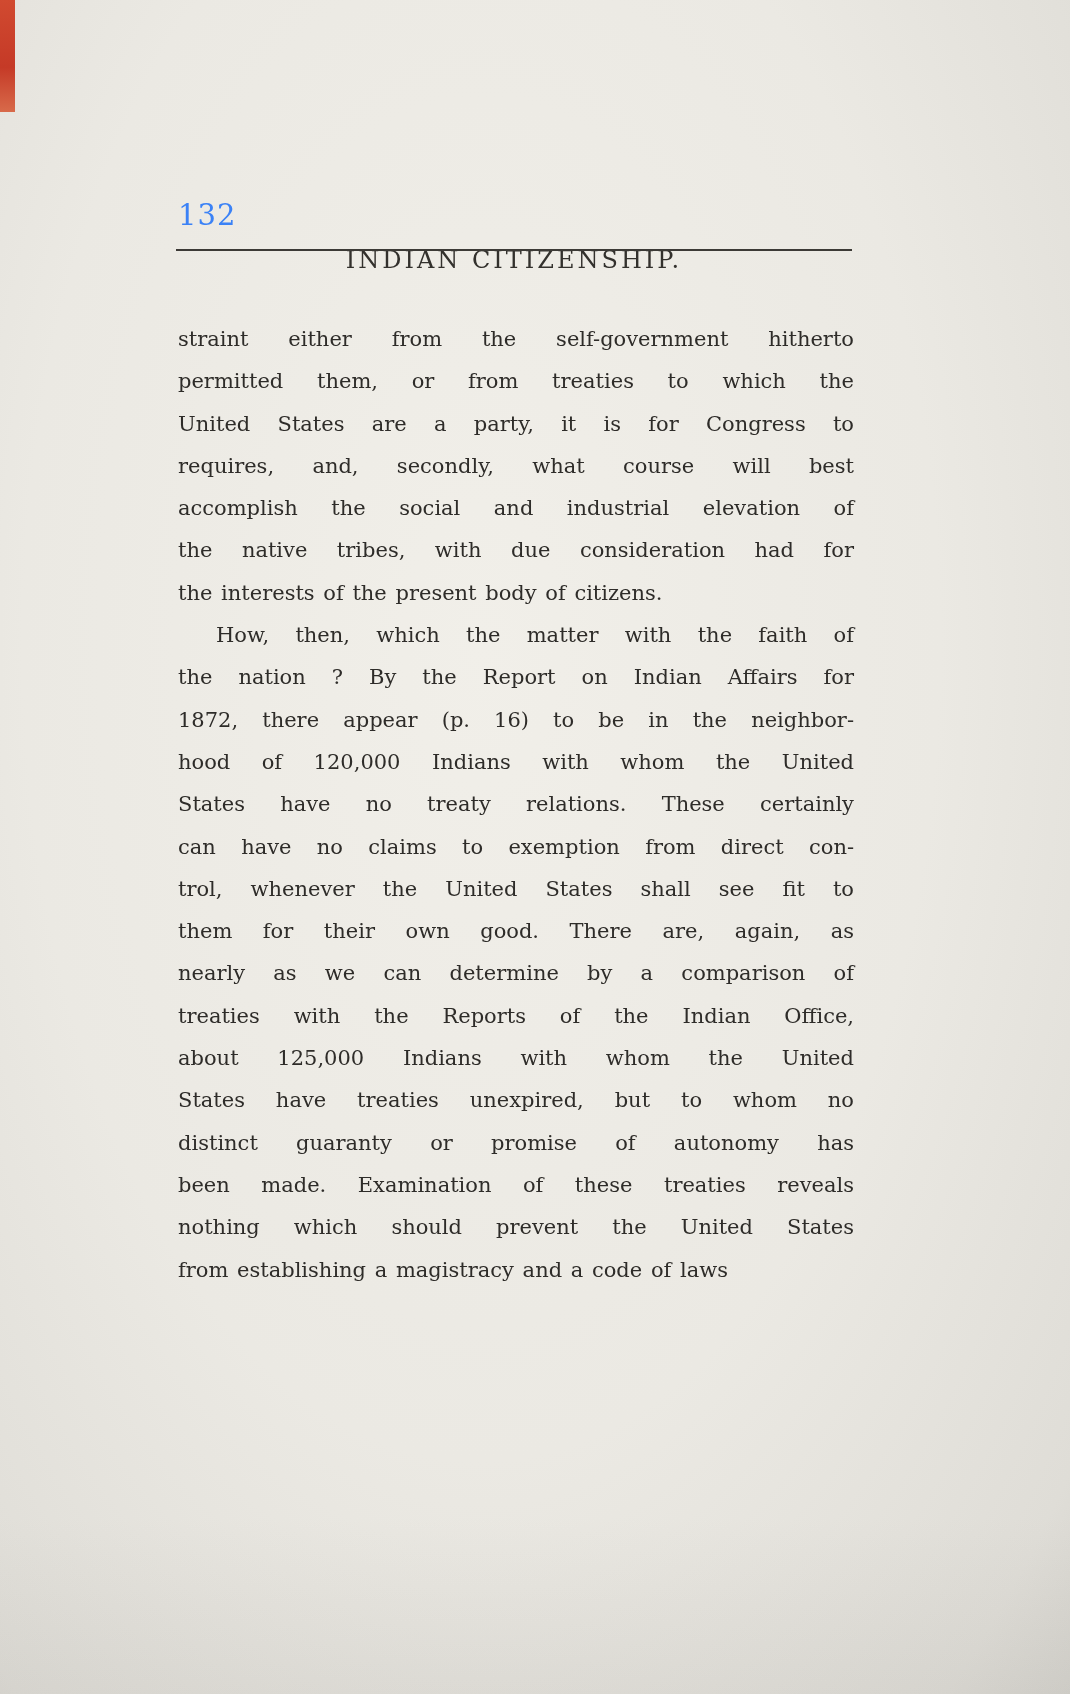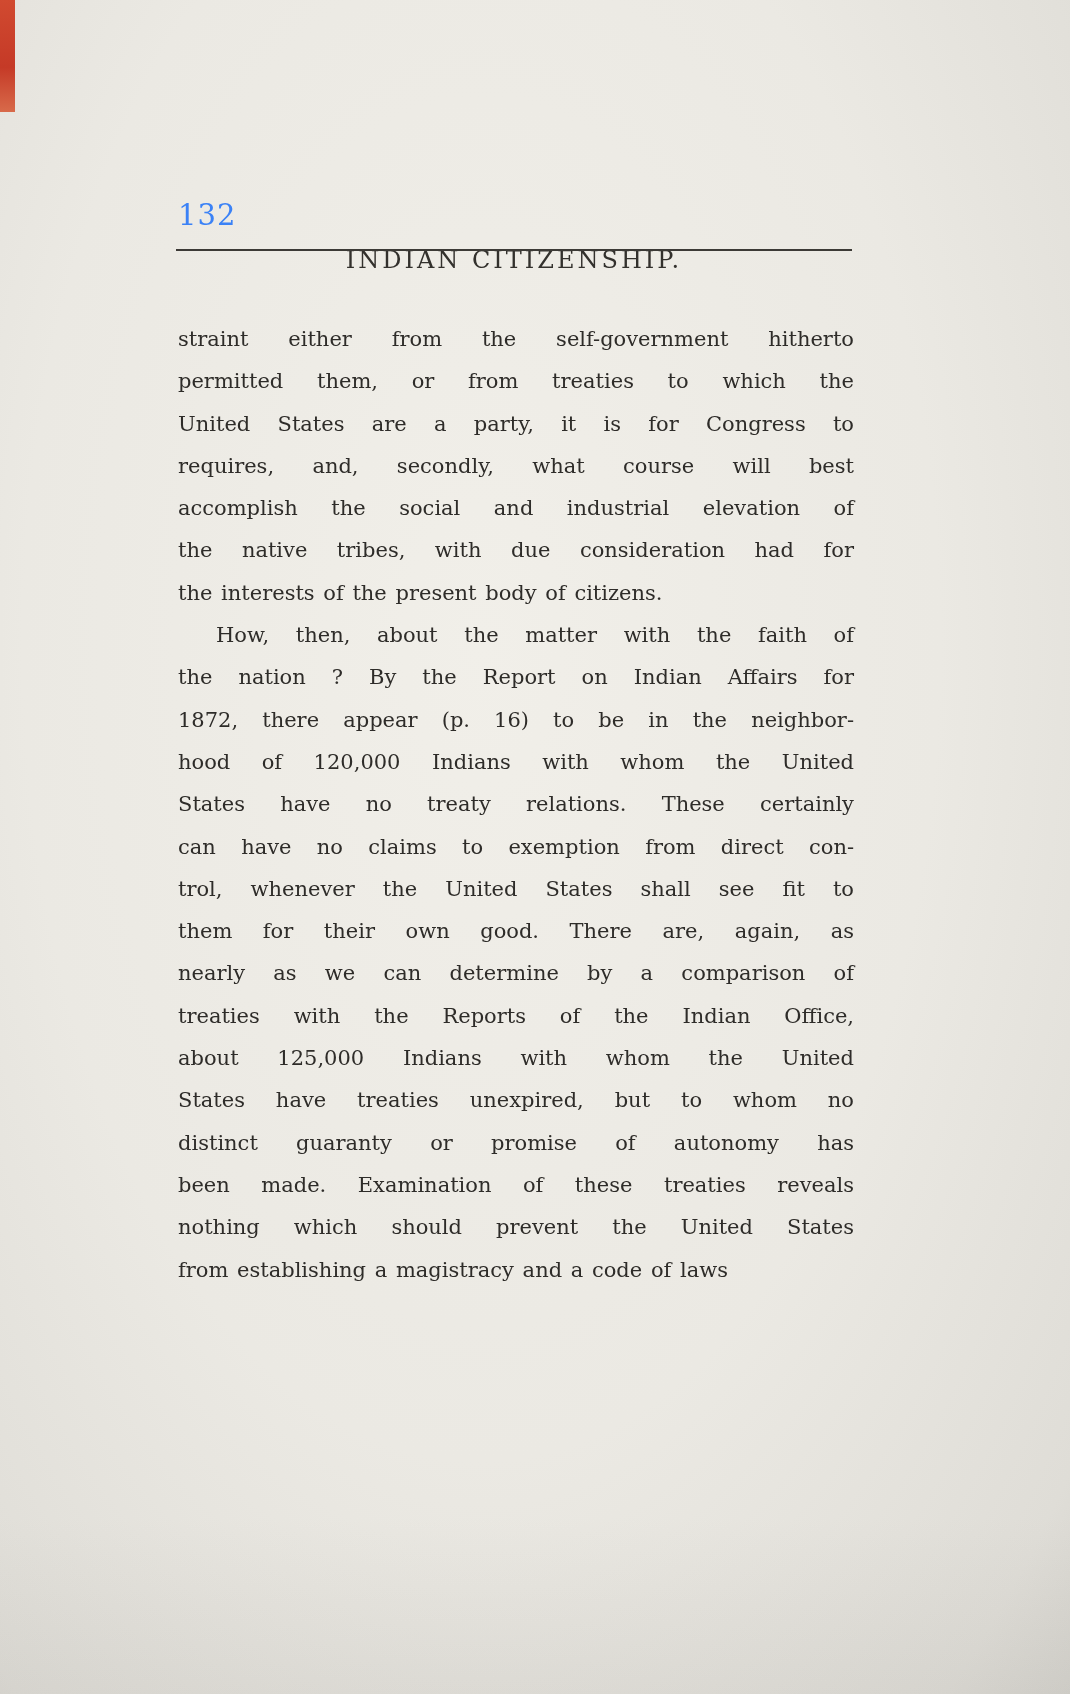--- a/index.html
+++ b/index.html
@@ -101,21 +101,21 @@
 <div class="header-rule"></div>
 
 <div class="body-text">
     <div class="line">straint either from the self-government hitherto</div>
     <div class="line">permitted them, or from treaties to which the</div>
     <div class="line">United States are a party, it is for Congress to</div>
     <div class="line">requires, and, secondly, what course will best</div>
     <div class="line">accomplish the social and industrial elevation of</div>
     <div class="line">the native tribes, with due consideration had for</div>
     <div class="line last">the interests of the present body of citizens.</div>
-    <div class="line indent">How, then, about the matter with the faith of</div>
+    <div class="line indent">How, then, which the matter with the faith of</div>
     <div class="line">the nation ?   By the Report on Indian Affairs for</div>
     <div class="line">1872, there appear (p. 16) to  be  in the neighbor-</div>
     <div class="line">hood  of  120,000  Indians  with  whom  the  United</div>
     <div class="line">States have  no  treaty relations.    These  certainly</div>
     <div class="line">can have no claims  to exemption  from direct con-</div>
     <div class="line">trol,  whenever  the  United  States shall  see fit to</div>
     <div class="line">them  for  their  own  good.    There  are, again,  as</div>
     <div class="line">nearly  as  we  can  determine  by  a comparison  of</div>
     <div class="line">treaties  with  the  Reports  of  the  Indian   Office,</div>
     <div class="line">about  125,000  Indians  with  whom  the  United</div>

